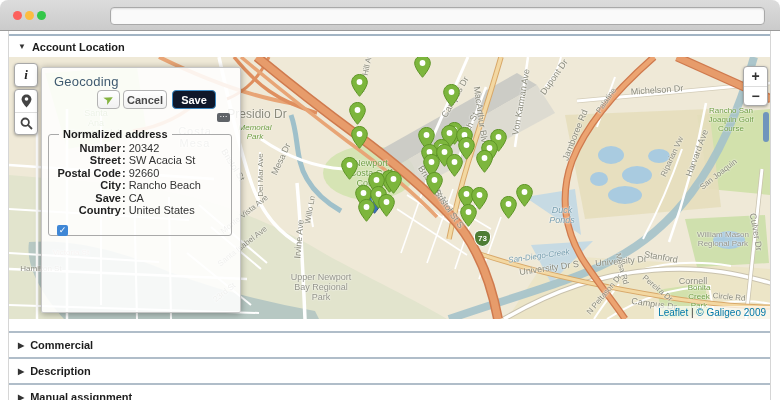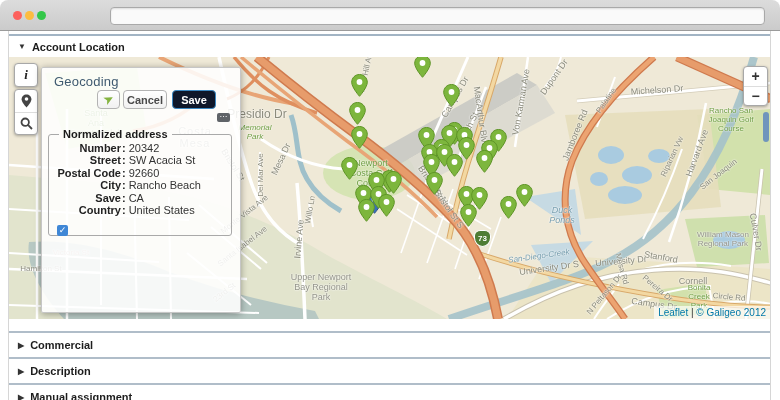--- a/index.html
+++ b/index.html
@@ -449,21 +449,21 @@
             <span class="lab">Country</span>
             <span class="sep">:</span>
             <span class="val">United States</span>
           </div>
           <div class="cbrow">
             <span class="cb" id="cb">✓</span>
           </div>
         </fieldset>
       </div>
 
-      <div class="attrib"><a>Leaflet</a><span> | </span><a>© Galigeo 2012</a></div>
+      <div class="attrib"><a>Leaflet</a><span> | </span><a>© Galigeo 2009</a></div>
     </div>
 
     <div class="sec-head sec-closed sec-gap">
       <span class="arrow">▶</span>
       <span>Commercial</span>
     </div>
     <div class="sec-head sec-closed">
       <span class="arrow">▶</span>
       <span>Description</span>
     </div>

